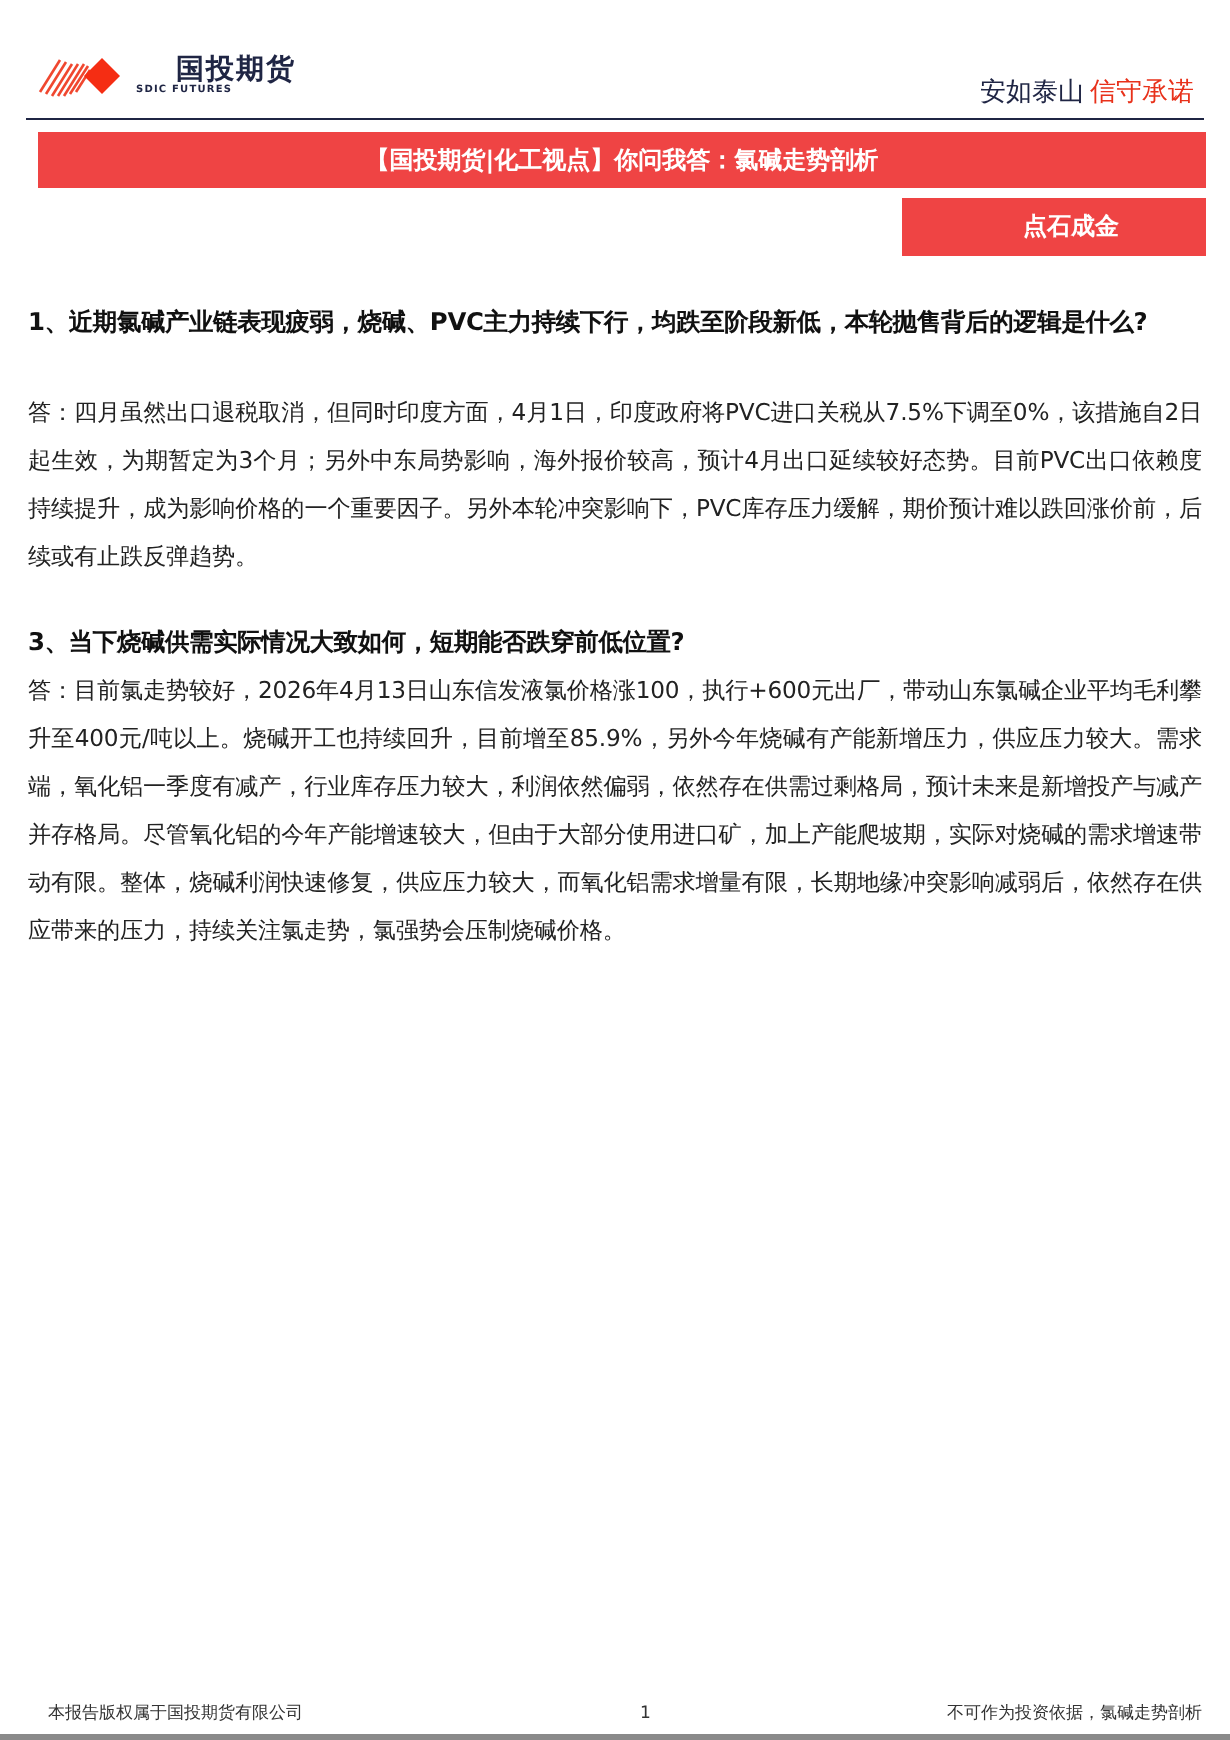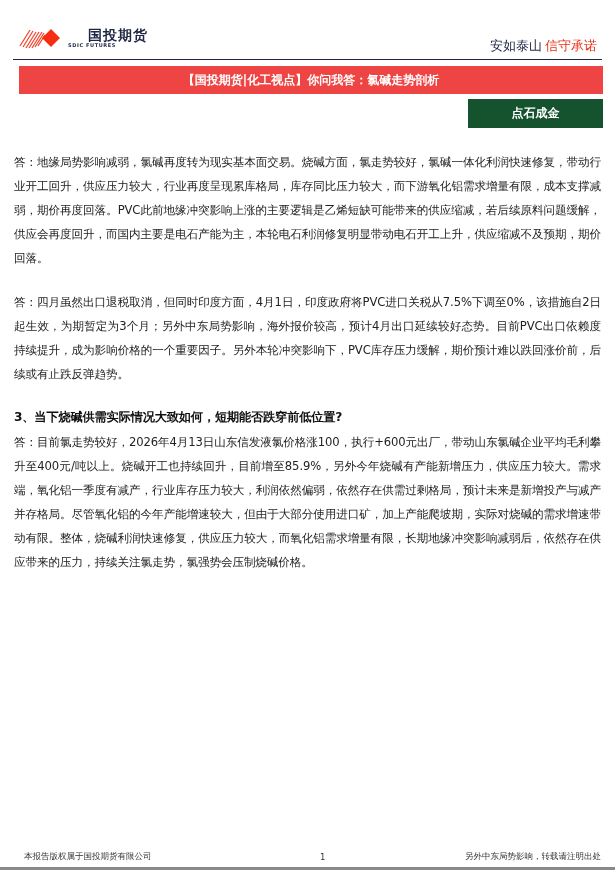--- a/index.html
+++ b/index.html
@@ -74,27 +74,28 @@
       display: flex;
       align-items: center;
       justify-content: center;
     }
     .tag-box {
       position: absolute;
       right: 12px;
       top: 99px;
       width: 135px;
       height: 29px;
-      background: #14532d;
+      background: #ef4444;
       color: #ffffff;
       font-size: 12px;
       font-weight: bold;
       display: flex;
       align-items: center;
       justify-content: center;
+      padding-left: 17px;
     }
     .content {
       position: absolute;
       left: 14px;
       right: 14px;
       top: 150px;
     }
     .qa { margin: 0; }
     .qa + .qa { margin-top: 20px; }
     .question {
@@ -166,30 +167,30 @@
 <div class="title-bar">
   <span>【国投期货|化工视点】你问我答：氯碱走势剖析</span>
 </div>
 
 <div class="tag-box">
   <span>点石成金</span>
 </div>
 
 <div class="content">
   <div class="qa">
-    <p class="answer">答：地缘局势影响减弱，氯碱再度转为现实基本面交易。烧碱方面，氯走势较好，氯碱一体化利润快速修复，带动行业开工回升，供应压力较大，行业再度呈现累库格局，库存同比压力较大，而下游氧化铝需求增量有限，成本支撑减弱，期价再度回落。PVC此前地缘冲突影响上涨的主要逻辑是乙烯短缺可能带来的供应缩减，若后续原料问题缓解，供应会再度回升，而国内主要是电石产能为主，本轮电石利润修复明显带动电石开工上升，供应缩减不及预期，期价回落。</p>
+    <p class="question">1、近期氯碱产业链表现疲弱，烧碱、PVC主力持续下行，均跌至阶段新低，本轮抛售背后的逻辑是什么?</p>
   </div>
   <div class="qa">
     <p class="answer">答：四月虽然出口退税取消，但同时印度方面，4月1日，印度政府将PVC进口关税从7.5%下调至0%，该措施自2日起生效，为期暂定为3个月；另外中东局势影响，海外报价较高，预计4月出口延续较好态势。目前PVC出口依赖度持续提升，成为影响价格的一个重要因子。另外本轮冲突影响下，PVC库存压力缓解，期价预计难以跌回涨价前，后续或有止跌反弹趋势。</p>
   </div>
   <div class="qa">
     <p class="question">3、当下烧碱供需实际情况大致如何，短期能否跌穿前低位置?</p>
     <p class="answer">答：目前氯走势较好，2026年4月13日山东信发液氯价格涨100，执行+600元出厂，带动山东氯碱企业平均毛利攀升至400元/吨以上。烧碱开工也持续回升，目前增至85.9%，另外今年烧碱有产能新增压力，供应压力较大。需求端，氧化铝一季度有减产，行业库存压力较大，利润依然偏弱，依然存在供需过剩格局，预计未来是新增投产与减产并存格局。尽管氧化铝的今年产能增速较大，但由于大部分使用进口矿，加上产能爬坡期，实际对烧碱的需求增速带动有限。整体，烧碱利润快速修复，供应压力较大，而氧化铝需求增量有限，长期地缘冲突影响减弱后，依然存在供应带来的压力，持续关注氯走势，氯强势会压制烧碱价格。</p>
   </div>
 </div>
 
 <div class="footer">
   <span>本报告版权属于国投期货有限公司</span>
   <span class="page">1</span>
-  <span>另外中东局势影响，转载请注明出处</span>
+  <span>不可作为投资依据，氯碱走势剖析</span>
 </div>
 
 <div class="bottom-bar"></div>
 
 </body></html>

